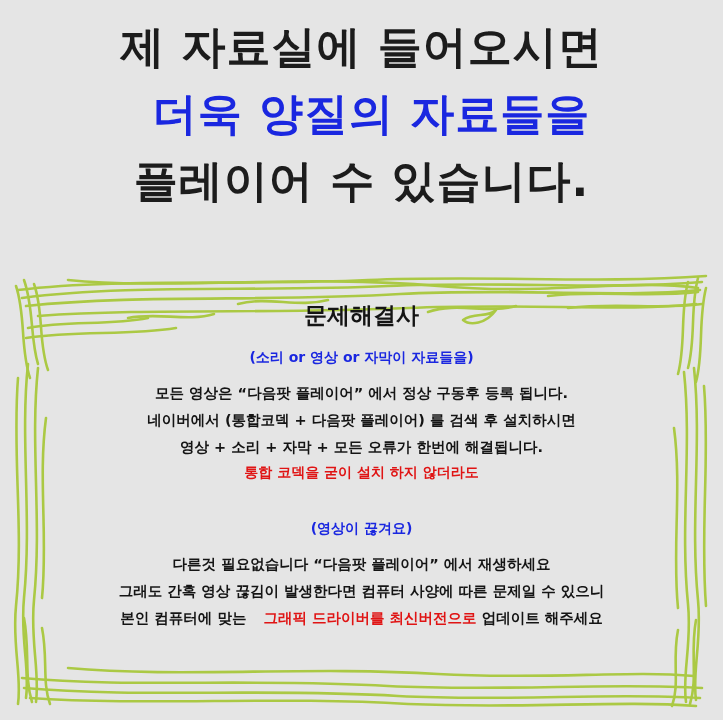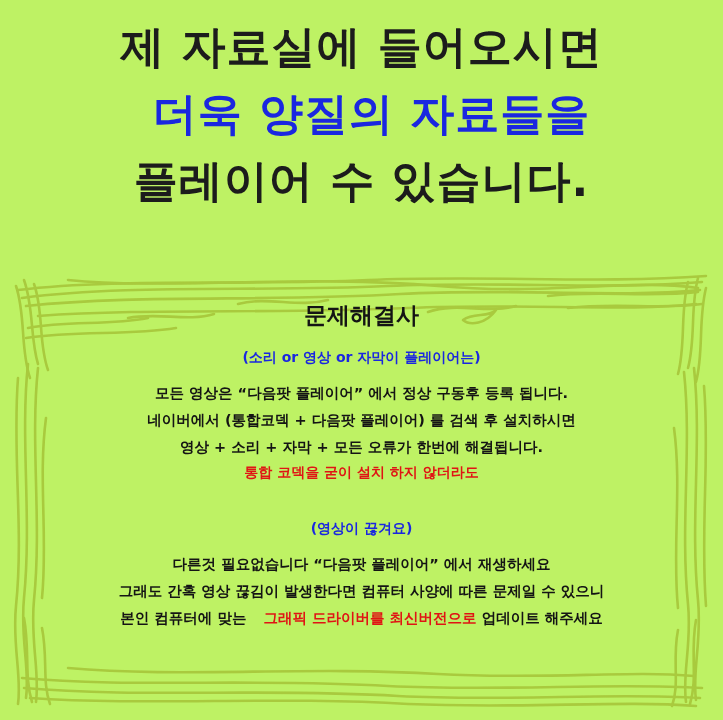--- a/index.html
+++ b/index.html
@@ -10,21 +10,21 @@
     width: 723px;
     height: 720px;
     background: #ffffff;
     font-family: "Liberation Sans", sans-serif;
     overflow: hidden;
   }
   .page {
     position: relative;
     width: 723px;
     height: 720px;
-    background: #bef264;
+    background: #e5e5e5;
   }
 
   
   .headline {
     position: absolute;
     top: 14px;
     left: 0;
     width: 723px;
     text-align: center;
   }
@@ -152,21 +152,21 @@
       <path d="M230 36 C260 28, 290 40, 320 32"></path>
       <path d="M420 44 C450 34, 478 46, 508 38"></path>
       <path d="M455 52 C466 44, 480 50, 488 42 C478 56, 462 58, 455 52 Z"></path>
       <path d="M120 50 C150 44, 180 54, 206 46"></path>
     </svg>
   </div>
 
   <div class="content">
     <div class="sec-title">문제해결사</div>
 
-    <div class="sub-head">(소리 or 영상 or 자막이 플레이어는)</div>
+    <div class="sub-head">(소리 or 영상 or 자막이 자료들을)</div>
     <div class="line">모든 영상은 “다음팟 플레이어” 에서 정상 구동후 등록 됩니다.</div>
     <div class="line">네이버에서 (통합코덱 + 다음팟 플레이어) 를 검색 후 설치하시면</div>
     <div class="line">영상 + 소리 + 자막 + 모든 오류가 한번에 해결됩니다.</div>
     <div class="line red">통합 코덱을 굳이 설치 하지 않더라도</div>
 
     <div class="gap"></div>
 
     <div class="sub-head">(영상이 끊겨요)</div>
     <div class="line">다른것 필요없습니다  “다음팟 플레이어” 에서 재생하세요</div>
     <div class="line">그래도 간혹 영상 끊김이 발생한다면 컴퓨터 사양에 따른 문제일 수 있으니</div>

